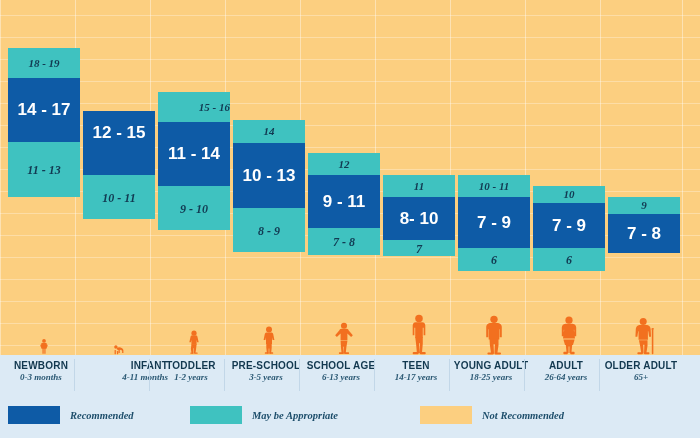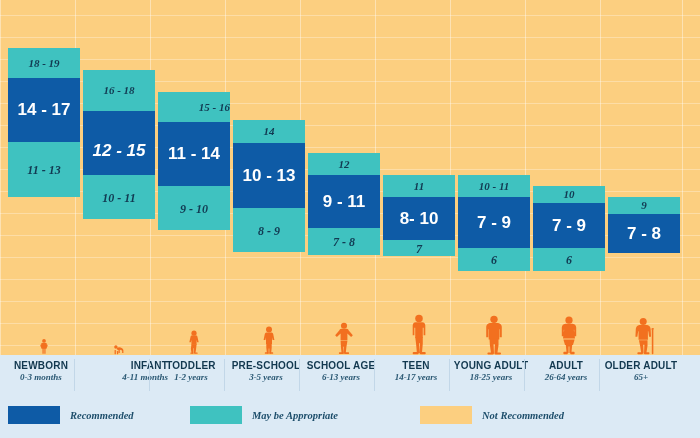--- a/index.html
+++ b/index.html
@@ -112,25 +112,22 @@
             <div class="lbl top" style="top: 8.5px;">18 - 19</div>
           </div>
           <div class="band rec" style="top: 78px; height: 64px;">
             <div class="reclbl" style="top: 22px;">14 - 17</div>
           </div>
           <div class="band may" style="top: 142px; height: 55px;">
             <div class="lbl bot" style="top: 21px;">11 - 13</div>
           </div>
         </div>
         <div class="col" style="left: 83px; width: 72px;">
-          <div class="band may" style="top: 70px; height: 41px;">
-            <div class="lbl top" style="top: 14px;">16 - 18</div>
-          </div>
           <div class="band rec" style="top: 111px; height: 64px;">
-            <div class="reclbl" style="top: 30px; font-style: italic;">12 - 15</div>
+            <div class="reclbl" style="top: 12px;">12 - 15</div>
           </div>
           <div class="band may" style="top: 175px; height: 44px;">
             <div class="lbl bot" style="top: 15.5px;">10 - 11</div>
           </div>
         </div>
         <div class="col" style="left: 158px; width: 72px;">
           <div class="band may" style="top: 92px; height: 30px;">
             <div class="lbl top" style="top: 8.5px; text-align: right;">15 - 16</div>
           </div>
           <div class="band rec" style="top: 122px; height: 64px;">

